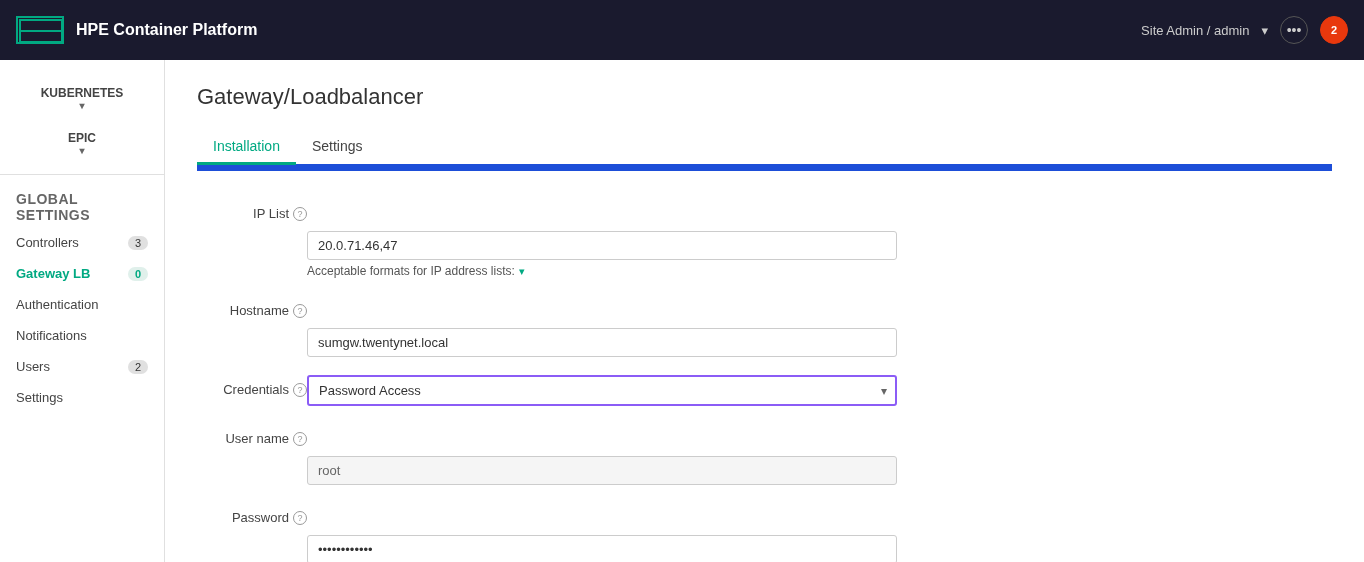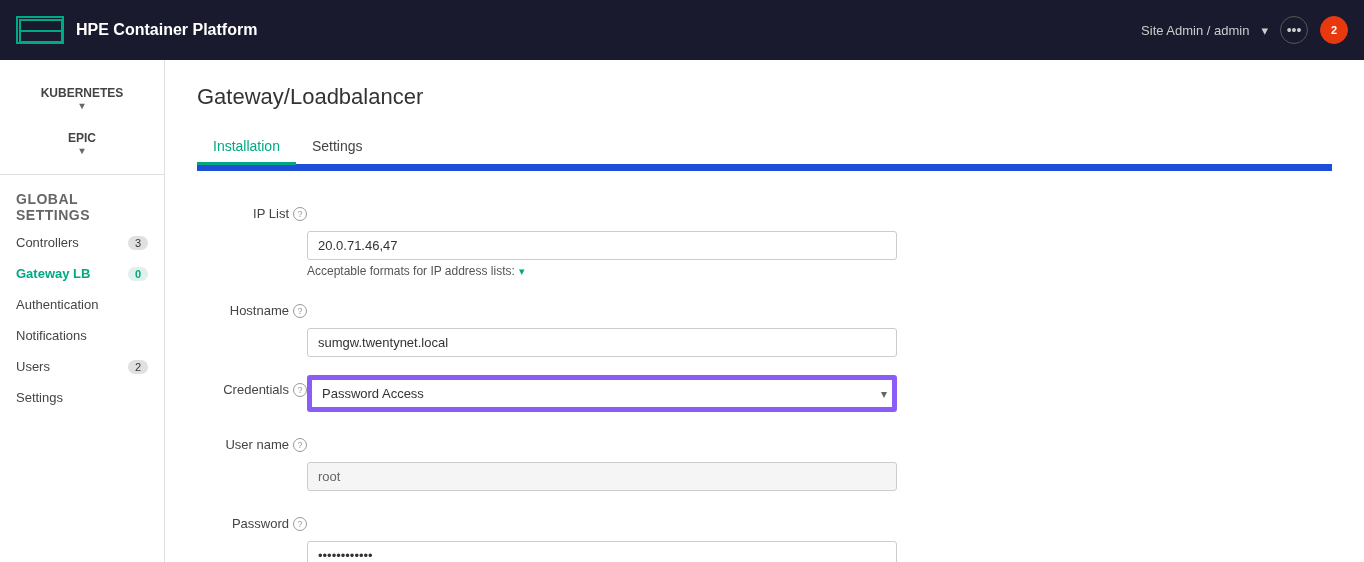--- a/index.html
+++ b/index.html
@@ -158,21 +158,21 @@
       margin-top: 32px;
     }
     .form-input.readonly { background: #f5f5f5; color: #666; }
 
     .form-select-wrapper {
       position: relative;
       width: 100%;
     }
     .form-select {
       width: 100%;
-      border: 5px solid #8b5cf6;
+      border: 2px solid #8b5cf6;
       border-radius: 3px;
       padding: 6px 32px 6px 10px;
       font-size: 13px;
       color: #333;
       background: #fff;
       appearance: none;
       outline: none;
       cursor: pointer;
     }
     .select-chevron {

